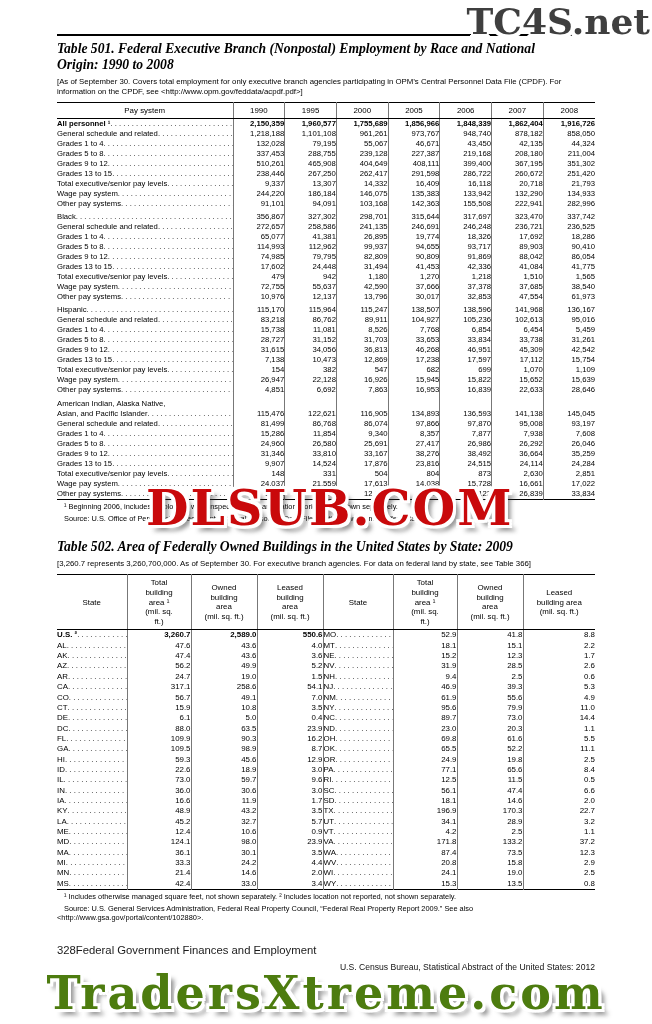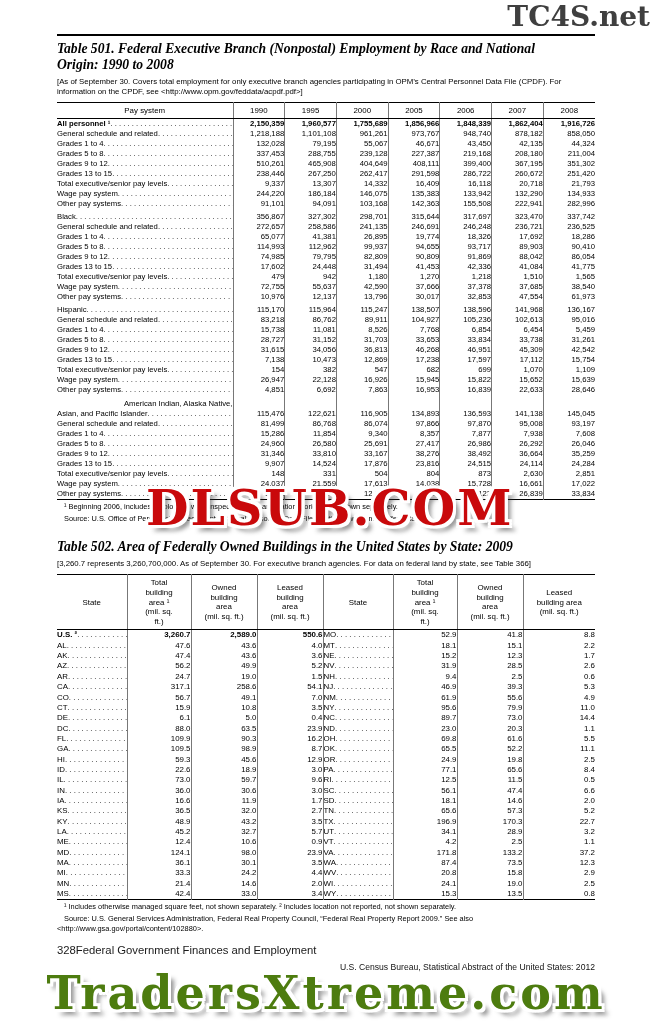--- a/index.html
+++ b/index.html
@@ -14,21 +14,21 @@
   .note2{max-width:492px;}
   .sec2{margin-top:16px;}
   table{border-collapse:collapse;width:538px;table-layout:fixed;
         border-top:1.5px solid #000;border-bottom:1.5px solid #000;}
   th{font-weight:normal;text-align:center;vertical-align:middle;border-bottom:1px solid #000;}
   td+td,th+th{border-left:1px solid #777;}
   #t501{font-size:7.7px;}
   #t501 th{height:16px;font-size:7.9px;}
   #t501 td{height:10px;line-height:10px;vertical-align:bottom;white-space:nowrap;overflow:hidden;padding:0;}
   #t501 tr.sp td{height:13px;}
-  #t501 tr.two td{height:21px;text-align:right;}
+  #t501 tr.two td{height:21px;}
   #t501 tr.two.sp td{height:24px;}
   #t502{font-size:7.9px;}
   #t502 th{white-space:pre-line;line-height:1.22;padding:3px 13px;font-size:7.9px;}
   #t502 td{height:10.35px;line-height:10.3px;vertical-align:bottom;white-space:nowrap;overflow:hidden;padding:0;}
   .num{text-align:right;padding-right:5px;}
   .stub{padding-left:0;}
   .i0{padding-left:3px;}
   .i1{padding-left:8px;}
   .i2{padding-left:14px;}
   .i3{padding-left:17px;}
@@ -38,21 +38,21 @@
   .dots{flex:1;overflow:hidden;white-space:nowrap;font-weight:normal;}
   .dots::before{content:" . . . . . . . . . . . . . . . . . . . . . . . . . . . . . . . . . . . . . . . . . . . . . . . . . . . . . .";}
   .fn{font-size:7.4px;line-height:1.3;margin-top:2px;text-indent:7px;}
   .page-footer{position:absolute;left:57px;top:944px;font-size:11.3px;color:#1a1a1a;}
   .page-footer .pnum{}
   .census{position:absolute;right:57px;top:962px;font-size:8.6px;color:#111;}
   :root{--ol:-3px -3px 0 #fff,-3px 0 0 #fff,-3px 3px 0 #fff,0 -3px 0 #fff,0 3px 0 #fff,
         3px -3px 0 #fff,3px 0 0 #fff,3px 3px 0 #fff,-2px -2px 0 #fff,2px 2px 0 #fff,
         2px -2px 0 #fff,-2px 2px 0 #fff;}
   .wm{position:absolute;font-family:"DejaVu Serif",serif;font-weight:bold;white-space:nowrap;z-index:5;}
-  .wm-top{top:0;right:2px;font-size:28px;color:#3f3f3f;text-shadow:var(--ol);}
+  .wm-top{top:0;right:2px;font-size:36px;color:#3f3f3f;text-shadow:var(--ol);}
   .wm-mid{top:479px;left:146px;font-size:49px;color:#c9090b;letter-spacing:2px;
           text-shadow:var(--ol),6px 6px 4px rgba(50,50,50,.5);}
   .wm-bottom{top:966px;left:50%;transform:translateX(-50%);font-size:46px;color:#4d7c0f;letter-spacing:3px;
           text-shadow:var(--ol),6px 6px 4px rgba(50,50,50,.5);}
 </style>
 </head>
 <body>
 
 <div class="page">
 
@@ -1009,40 +1009,20 @@
                   <span class="dots"></span>
                 </div>
               </td>
               <td class="num">18.1</td>
               <td class="num">14.6</td>
               <td class="num">2.0</td>
             </tr>
             <tr>
               <td class="stub i0">
                 <div class="lrow">
-                  <span>KS</span>
-                  <span class="dots"></span>
-                </div>
-              </td>
-              <td class="num">36.5</td>
-              <td class="num">32.0</td>
-              <td class="num">2.7</td>
-              <td class="stub i0">
-                <div class="lrow">
-                  <span>TN</span>
-                  <span class="dots"></span>
-                </div>
-              </td>
-              <td class="num">65.6</td>
-              <td class="num">57.3</td>
-              <td class="num">5.2</td>
-            </tr>
-            <tr>
-              <td class="stub i0">
-                <div class="lrow">
                   <span>KY</span>
                   <span class="dots"></span>
                 </div>
               </td>
               <td class="num">48.9</td>
               <td class="num">43.2</td>
               <td class="num">3.5</td>
               <td class="stub i0">
                 <div class="lrow">
                   <span>TX</span>

